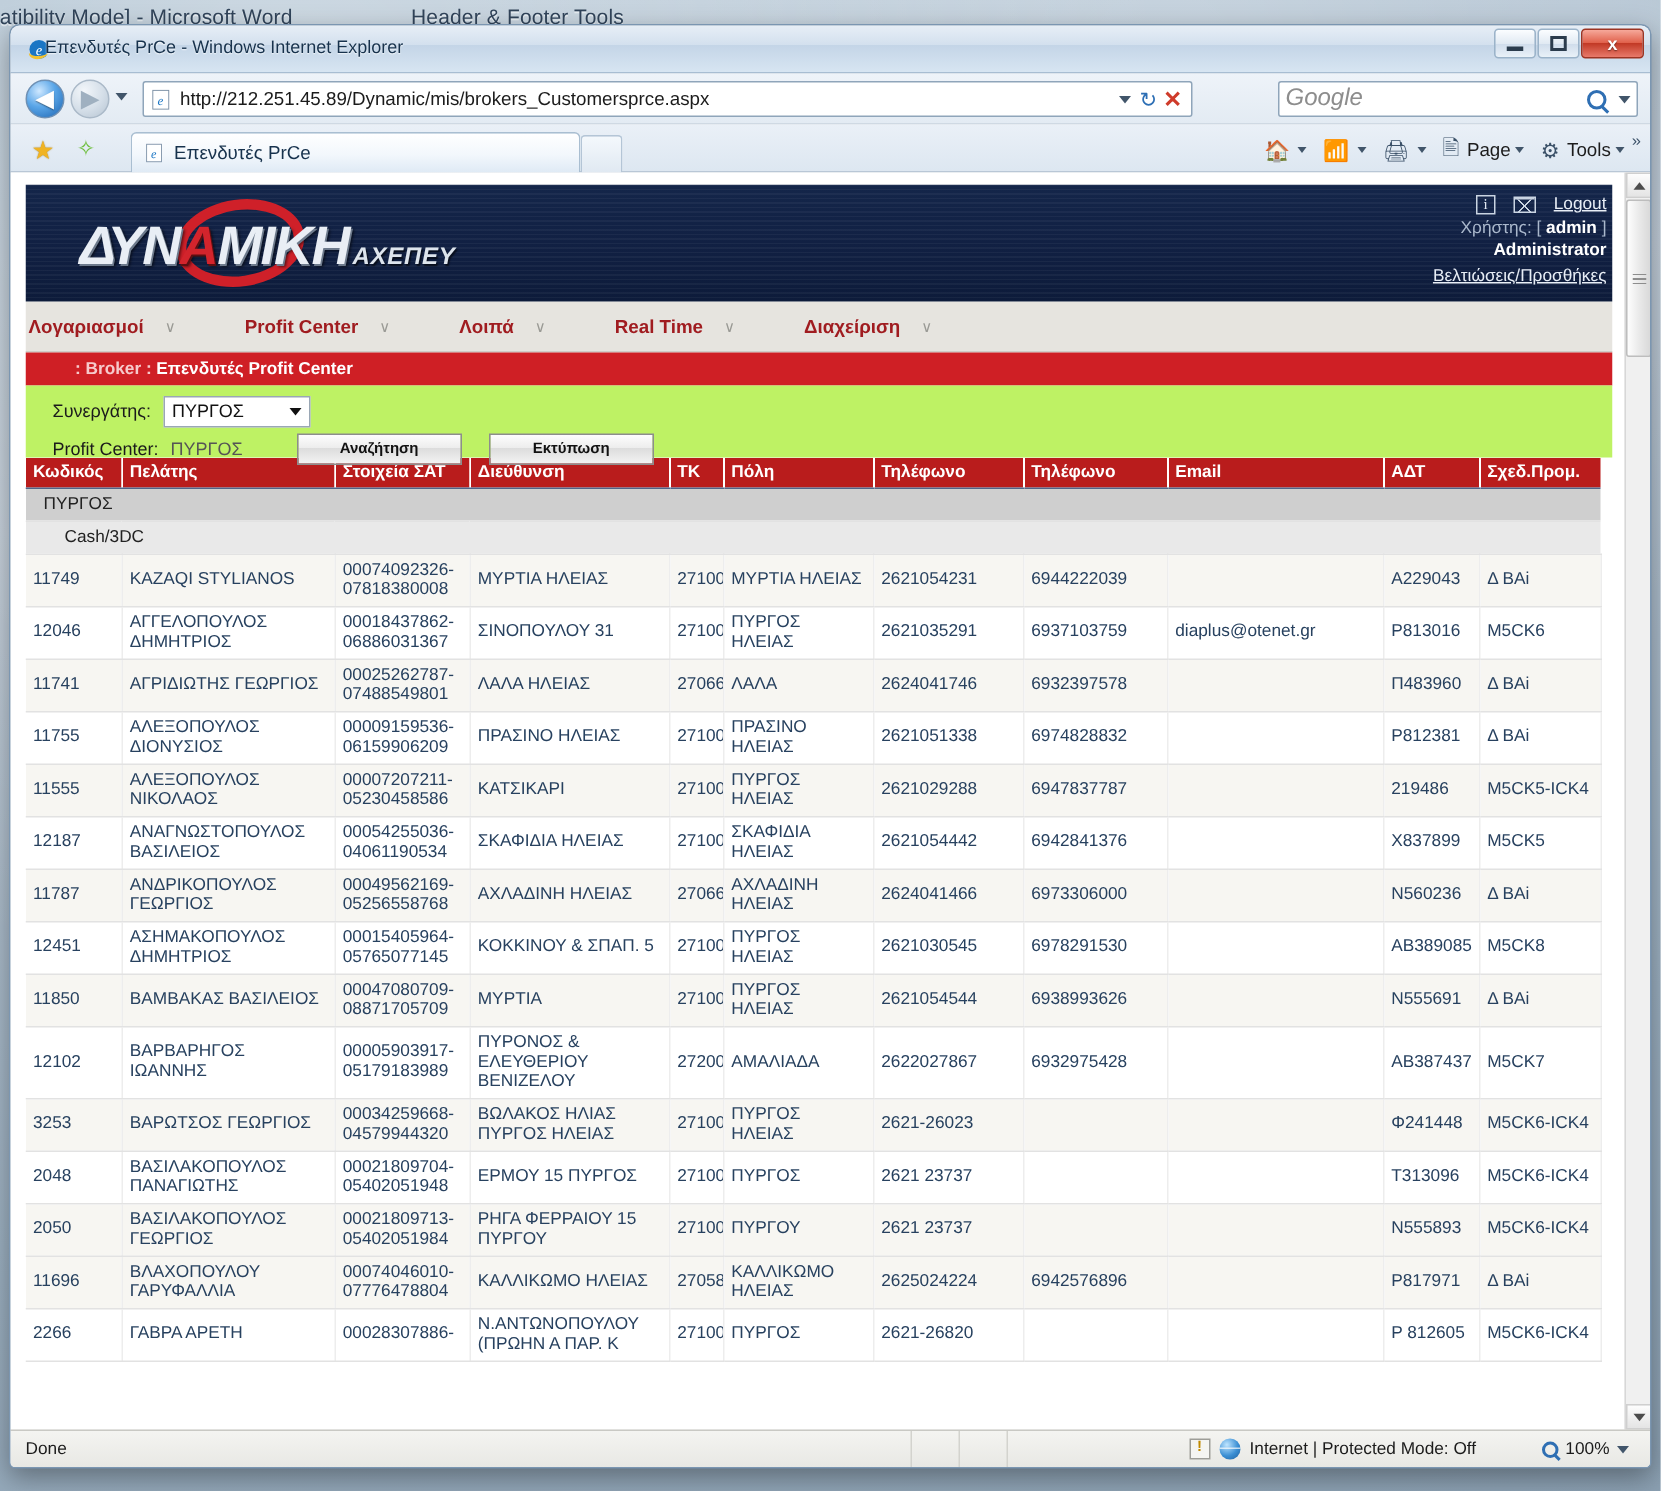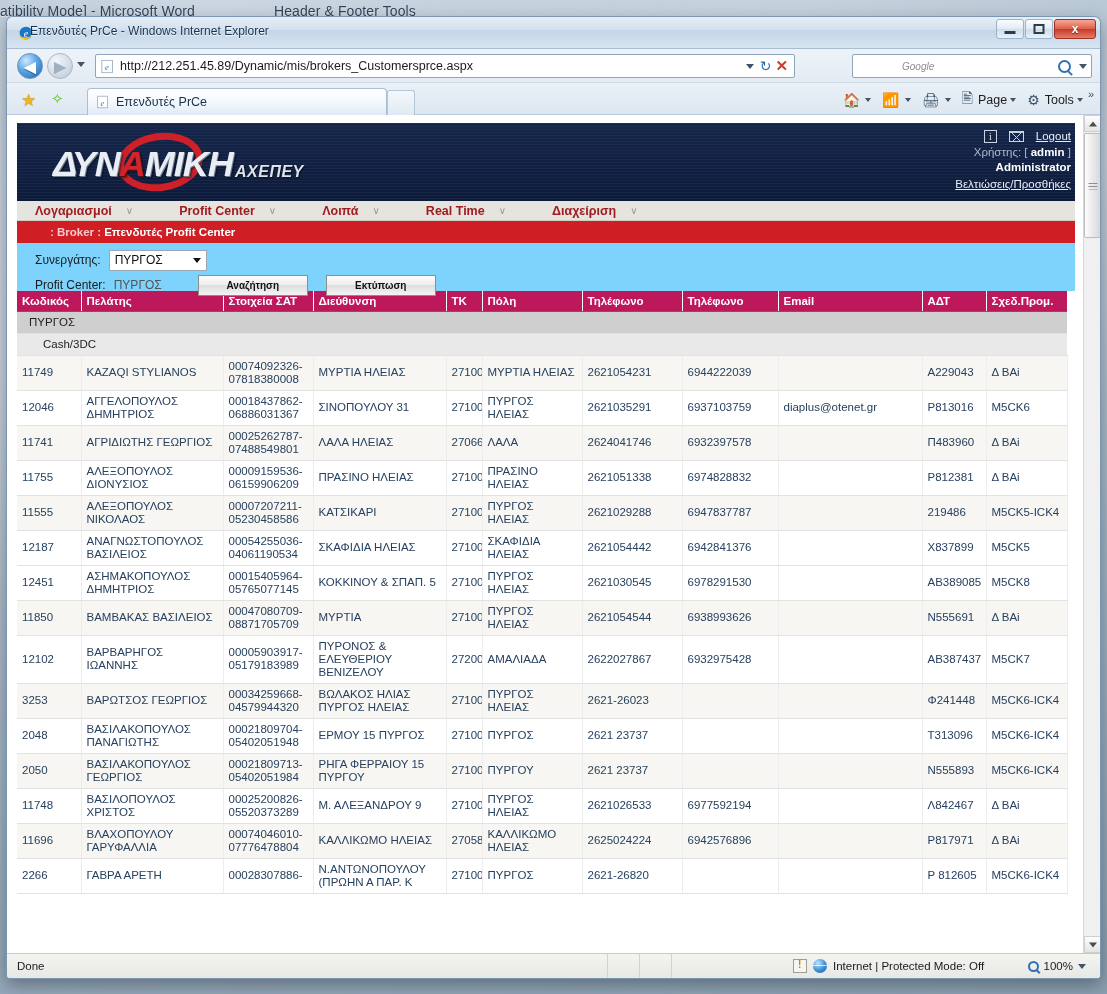--- a/index.html
+++ b/index.html
@@ -104,21 +104,21 @@
   .addr-url { font-size:12.5px; color:#1b1b1b; flex:1 1 auto; white-space:nowrap; overflow:hidden;}
   .addr-caret { width:0;height:0;border-left:4px solid transparent;border-right:4px solid transparent;
     border-top:5px solid #41556a; margin-right:6px;}
   .addr-refresh { color:#2d6fb5; font-size:14px; margin-right:4px; }
   .addr-stop { color:#cf3b2a; font-size:15px; font-weight:bold; margin-right:2px;}
   .searchbar {
     position:absolute; left:845px; top:5px; width:240px; height:24px;
     background:#fff; border:1px solid #8fa5ba; border-radius:2px;
     display:flex; align-items:center; padding:0 4px;
   }
-  .searchbar .ph { flex:1 1 auto; font-size:10px; color:#8d8d8d; font-style:italic;margin-left:45px;}
+  .searchbar .ph { flex:1 1 auto; font-size:16px; color:#8d8d8d; font-style:italic;}
   .mag { width:13px;height:13px;border:2px solid #2f6fb3;border-radius:50%;position:relative;}
   .mag::after{content:"";position:absolute;width:2px;height:6px;background:#2f6fb3;
     right:-2px;bottom:-5px;transform:rotate(-45deg);}
 
   
   .tabrow {
     position:relative; height:32px;
     background: linear-gradient(180deg,#eaf0f7 0%,#dde7f1 100%);
     border-bottom:1px solid #b9c7d6;
   }
@@ -187,36 +187,36 @@
     border-top:1px solid #c9d4e2; transform:skewY(0);
     background:linear-gradient(135deg,transparent 46%,#c9d4e2 47%,#c9d4e2 52%,transparent 53%),
                linear-gradient(-135deg,transparent 46%,#c9d4e2 47%,#c9d4e2 52%,transparent 53%);}
   .userbox a { color:#e8eef6; font-size:11.5px; text-decoration:underline; }
   .userbox .line { color:#aab8cc; font-size:11.5px; }
   .userbox .line b { color:#ffffff;text-align:center; }
   .userbox .role { color:#ffffff; font-size:11.5px; font-weight:bold; }
 
   
   .navmenu {
-    height:20px; background:#e6e4df; border-bottom:1px solid #cfccc6;
-    display:flex; align-items:center; padding-left:18px; gap:0;text-align:right;
+    height:34px; background:#e6e4df; border-bottom:1px solid #cfccc6;
+    display:flex; align-items:center; padding-left:2px; gap:0;text-align:right;
   }
   .navmenu .mi { display:flex; align-items:center; gap:14px; margin-right:46px; cursor:pointer;}
   .navmenu .mi .t { font-size:12.5px; font-weight:bold; color:#a01c20; }
   .navmenu .mi .c { font-size:10px; color:#9a9a95; }
 
   
   .crumb {
     height:22px; background:#cf1f25; display:flex; align-items:center;
     padding-left:33px; color:#f6c9cb; font-size:11.5px; font-weight:bold;
   }
   .crumb b { color:#ffffff; margin-left:3px;}
 
   
-  .filters { position:relative; height:48px; background:#7dd3fc; padding:6px 0 0 18px;text-align:right;}
+  .filters { position:relative; height:48px; background:#bef264; padding:6px 0 0 18px;text-align:right;}
   .frow { display:flex; align-items:center; height:22px; margin-bottom:3px;}
   .flabel { font-size:12px; color:#1b1b1b; margin-right:8px;}
   .fvalue { font-size:12px; color:#555; }
   .fselect {
     width:98px; height:21px; border:1px solid #9aa7b5; background:#fff;
     display:flex; align-items:center; justify-content:space-between;
     padding:0 5px; font-size:12px; color:#111; cursor:pointer;
   }
   .fselect .car { width:0;height:0;border-left:4px solid transparent;
     border-right:4px solid transparent;border-top:5px solid #111;}
@@ -224,21 +224,21 @@
     height:21px; min-width:110px; padding:0 14px; margin-left:18px;
     border:1px solid #8d8d8d;
     background: linear-gradient(180deg,#fdfdfd 0%,#ededed 45%,#dcdcdc 46%,#f3f3f3 100%);
     font-size:10px; font-weight:bold; color:#111; cursor:pointer;
     display:flex; align-items:center; justify-content:center;
   }
 
   
   table.grid { border-collapse:collapse; width:1050px; table-layout:fixed; }
   table.grid th {
-    background:#be185d; color:#fff; font-size:11.5px; font-weight:bold;
+    background:#b91c1c; color:#fff; font-size:11.5px; font-weight:bold;
     text-align:left; padding:3px 5px; height:20px;
     border-right:1px solid #fff; border-bottom:1px solid #50648a;
     white-space:nowrap; overflow:hidden;
   }
   table.grid th:last-child { border-right:none; }
   table.grid td {
     font-size:11.5px; color:#27415f; padding:4px 5px;
     border-bottom:1px solid #e2e2e2; border-right:1px solid #ededed;
     vertical-align:middle; line-height:13px; overflow:hidden;
   }
@@ -573,20 +573,36 @@
               <td>ΣΚΑΦΙΔΙΑ ΗΛΕΙΑΣ</td>
               <td>27100</td>
               <td class="pre">ΣΚΑΦΙΔΙΑ
 ΗΛΕΙΑΣ</td>
               <td>2621054442</td>
               <td>6942841376</td>
               <td></td>
               <td>Χ837899</td>
               <td>M5CK5</td>
             </tr>
+            <tr class="alt">
+              <td>11787</td>
+              <td class="pre">ΑΝΔΡΙΚΟΠΟΥΛΟΣ
+ΓΕΩΡΓΙΟΣ</td>
+              <td class="pre">00049562169-
+05256558768</td>
+              <td>ΑΧΛΑΔΙΝΗ ΗΛΕΙΑΣ</td>
+              <td>27066</td>
+              <td class="pre">ΑΧΛΑΔΙΝΗ
+ΗΛΕΙΑΣ</td>
+              <td>2624041466</td>
+              <td>6973306000</td>
+              <td></td>
+              <td>Ν560236</td>
+              <td>Δ ΒΑi</td>
+            </tr>
             <tr class="norm">
               <td>12451</td>
               <td class="pre">ΑΣΗΜΑΚΟΠΟΥΛΟΣ
 ΔΗΜΗΤΡΙΟΣ</td>
               <td class="pre">00015405964-
 05765077145</td>
               <td>ΚΟΚΚΙΝΟΥ &amp; ΣΠΑΠ. 5</td>
               <td>27100</td>
               <td>ΠΥΡΓΟΣ ΗΛΕΙΑΣ</td>
               <td>2621030545</td>
@@ -662,34 +678,20 @@
 05402051984</td>
               <td class="pre">ΡΗΓΑ ΦΕΡΡΑΙΟΥ 15
 ΠΥΡΓΟΥ</td>
               <td>27100</td>
               <td>ΠΥΡΓΟΥ</td>
               <td>2621 23737</td>
               <td></td>
               <td></td>
               <td>Ν555893</td>
               <td>M5CK6-ICK4</td>
-            </tr>
-            <tr class="norm">
-              <td>11748</td>
-              <td>ΒΑΣΙΛΟΠΟΥΛΟΣ ΧΡΙΣΤΟΣ</td>
-              <td class="pre">00025200826-
-05520373289</td>
-              <td>Μ. ΑΛΕΞΑΝΔΡΟΥ 9</td>
-              <td>27100</td>
-              <td>ΠΥΡΓΟΣ ΗΛΕΙΑΣ</td>
-              <td>2621026533</td>
-              <td>6977592194</td>
-              <td></td>
-              <td>Λ842467</td>
-              <td>Δ ΒΑi</td>
             </tr>
             <tr class="alt">
               <td>11696</td>
               <td class="pre">ΒΛΑΧΟΠΟΥΛΟΥ
 ΓΑΡΥΦΑΛΛΙΑ</td>
               <td class="pre">00074046010-
 07776478804</td>
               <td>ΚΑΛΛΙΚΩΜΟ ΗΛΕΙΑΣ</td>
               <td>27058</td>
               <td class="pre">ΚΑΛΛΙΚΩΜΟ

